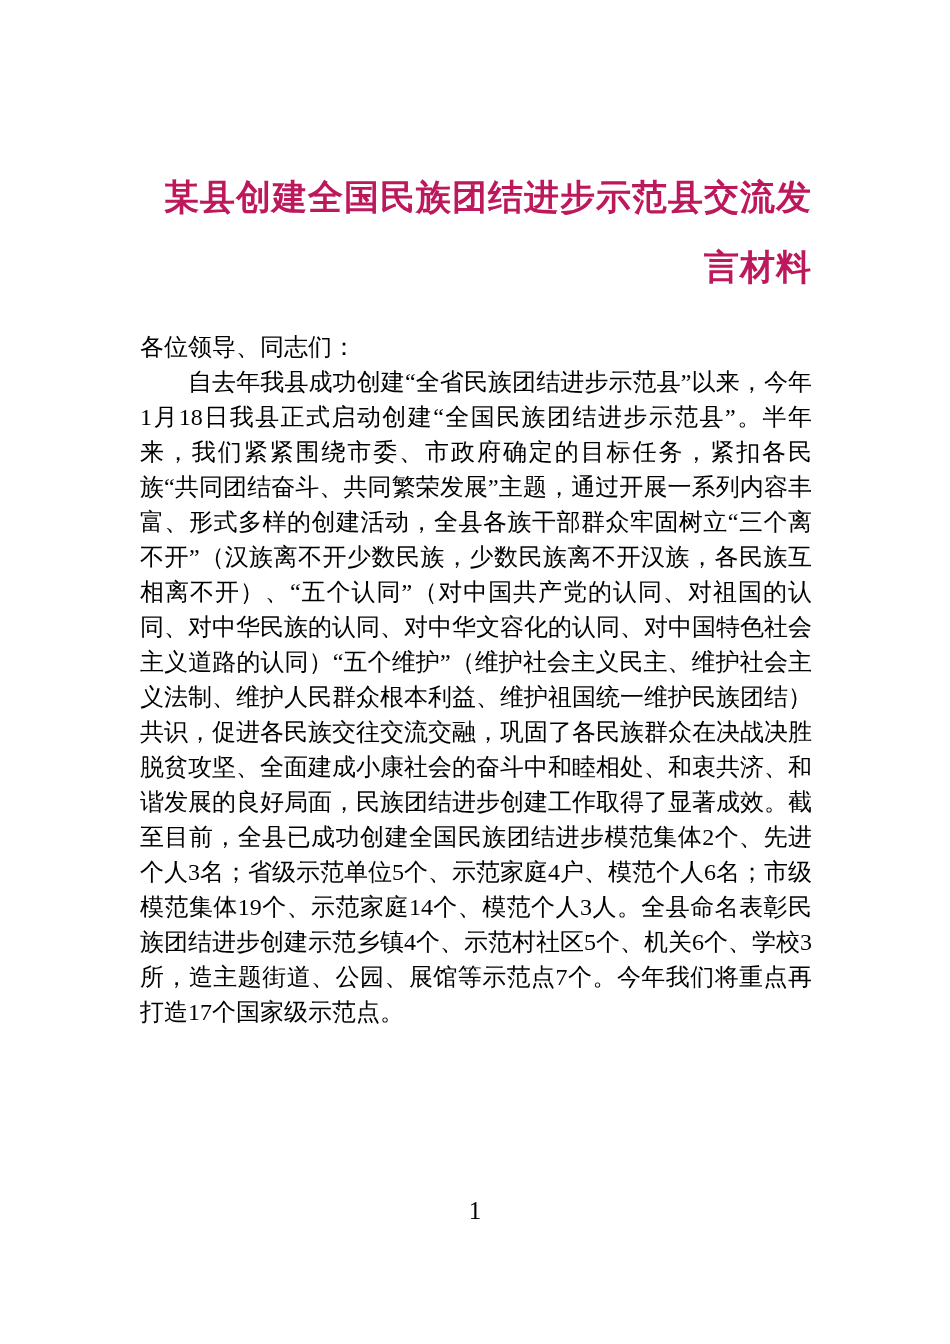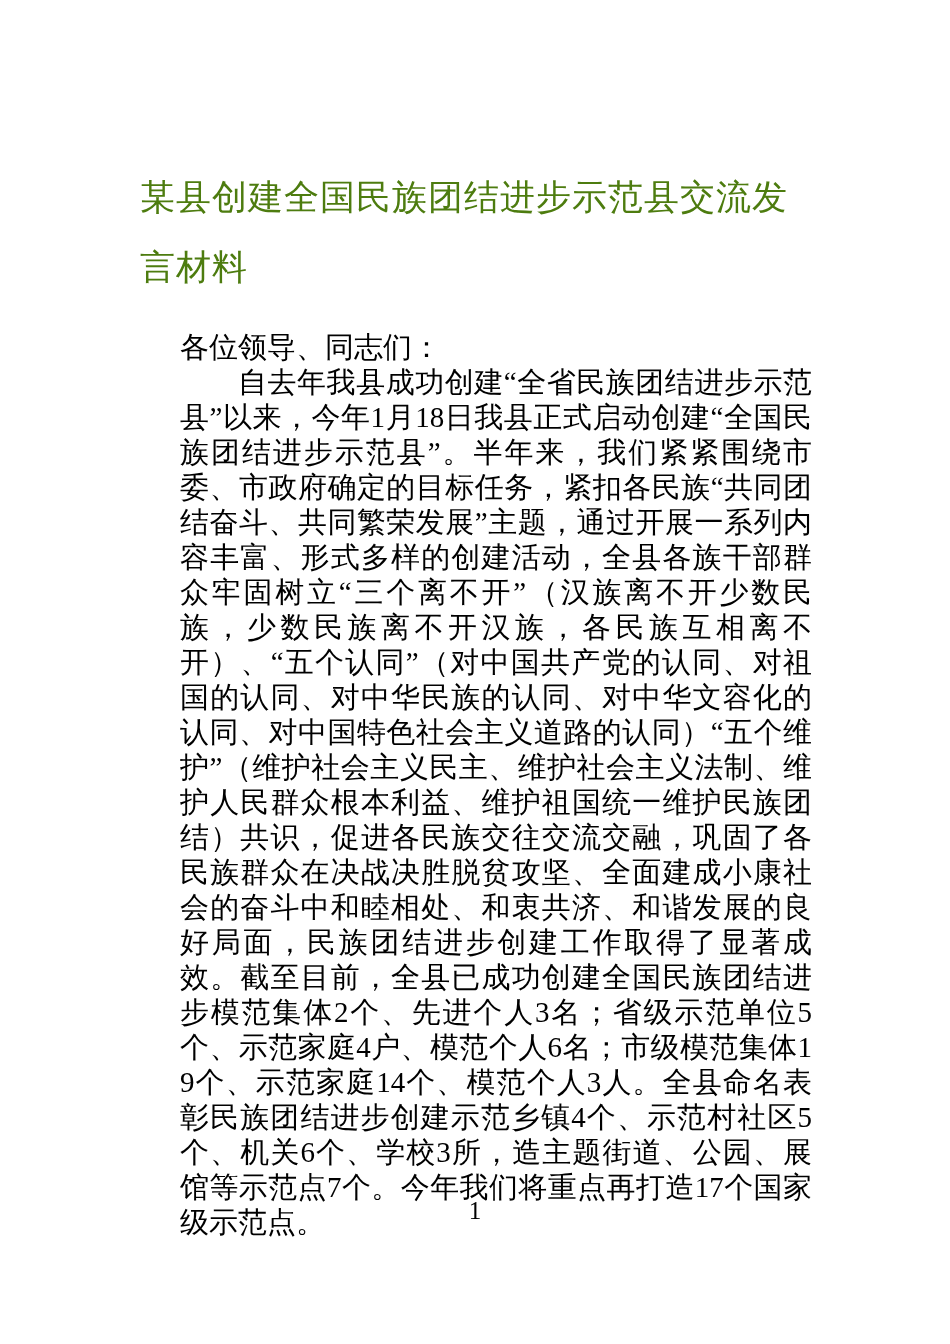--- a/index.html
+++ b/index.html
@@ -18,36 +18,35 @@
   .content {
     position: absolute;
     left: 140px;
     top: 0;
     width: 672px;
   }
 
   .doc-title {
     margin-top: 162px;
     font-family: "Liberation Sans", "DejaVu Sans", sans-serif;
-    font-weight: 400;
+    font-weight: 700;
     font-size: 35px;
     line-height: 70px;
     letter-spacing: 1px;
-    text-align: left;
+    text-align: right;
     word-break: break-all;
-    color: #4d7c0f;
+    color: #be185d;
   }
 
   .doc-body {
     margin-top: 28px;
-    font-size: 29px;
+    font-size: 24px;
     line-height: 35px;
     text-align: justify;
     word-break: break-all;
-    margin-left: 40px;
   }
 
   .doc-body p { margin: 0; }
 
   .para-indent { text-indent: 2em; }
 
   .page-footer {
     position: absolute;
     left: 0;
     bottom: 118px;

